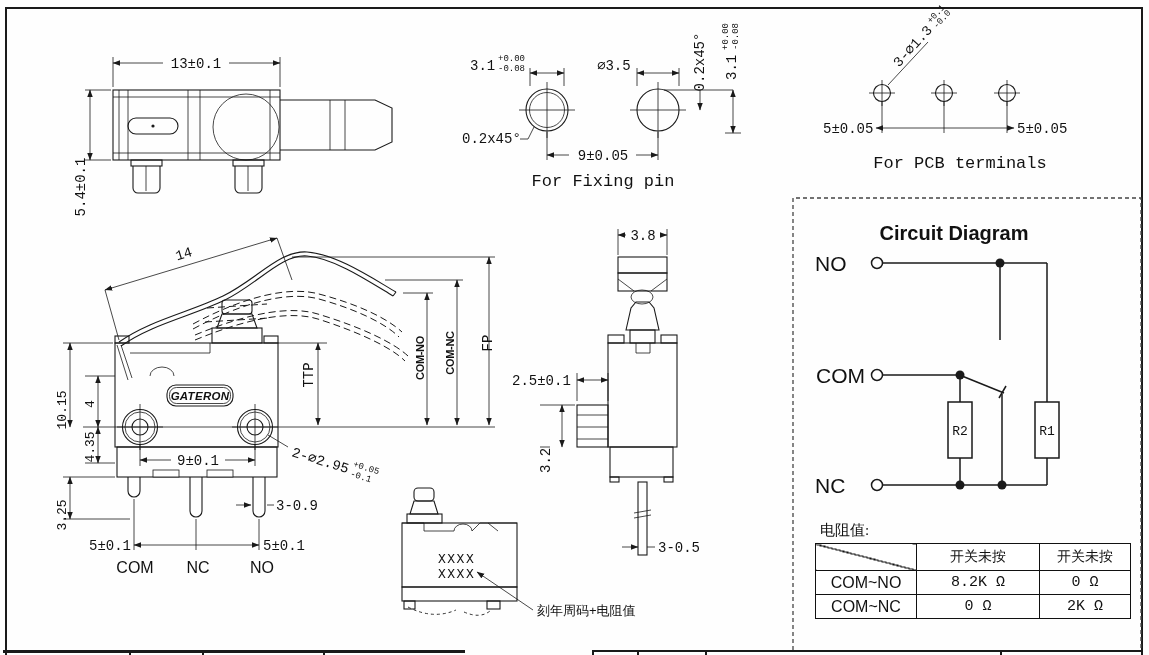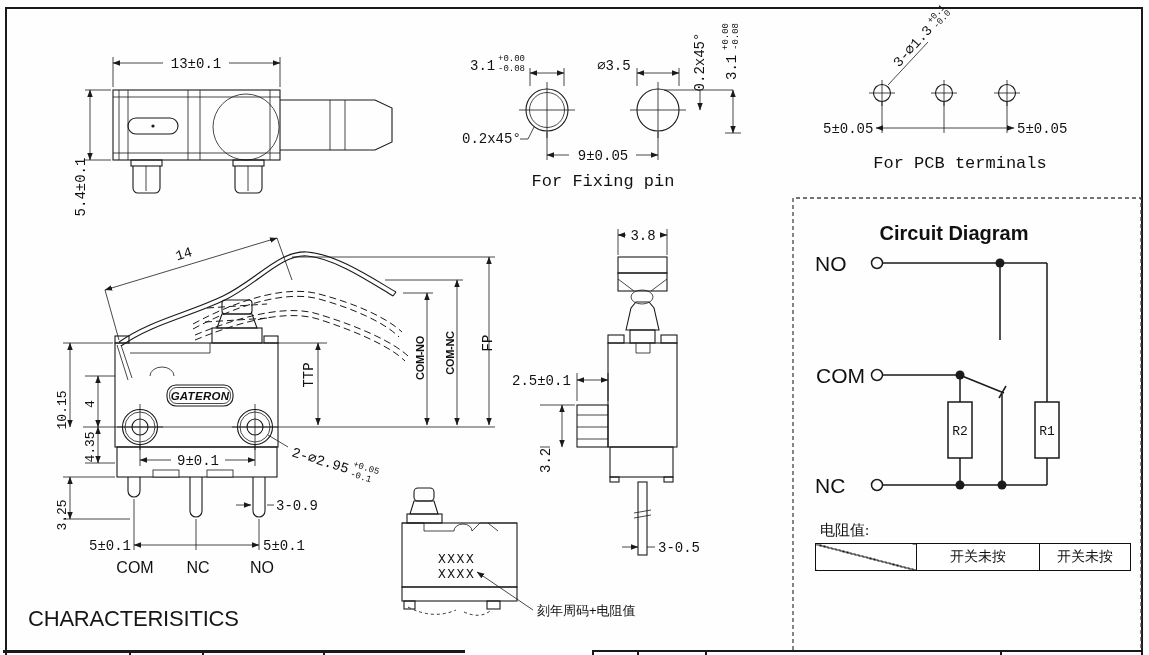--- a/index.html
+++ b/index.html
@@ -455,24 +455,33 @@
   </svg>
 
   <div id="res-caption">电阻值:</div>
   <table id="res-table">
     <tbody>
         <tr class="hdr">
       <td class="c0 diag"></td>
       <td class="c1">开关未按</td>
       <td class="c2">开关未按</td>
     </tr>
+    <tr class="row">
+      <td class="c0 lab">COM~NO</td>
+      <td class="c1 val">8.2K Ω</td>
+      <td class="c2 val">0 Ω</td>
+    </tr>
+    <tr class="row">
+      <td class="c0 lab">COM~NC</td>
+      <td class="c1 val">0 Ω</td>
+      <td class="c2 val">2K Ω</td>
+    </tr>
   </tbody>
     </table>
 
-  <div id="characteristics">CHARACTERISITICS</div>
 
   <div>
     <div class="frame-line" style="left:3px;top:650px;width:462px;height:3px;"></div>
     <div class="frame-line" style="left:129px;top:650px;width:2px;height:5px;"></div>
     <div class="frame-line" style="left:202px;top:650px;width:2px;height:5px;"></div>
     <div class="frame-line" style="left:323px;top:650px;width:2px;height:5px;"></div>
   </div>
   <div>
     <div class="frame-line" style="left:592px;top:650px;width:549px;height:2px;"></div>
     <div class="frame-line" style="left:592px;top:650px;width:2px;height:5px;"></div>

